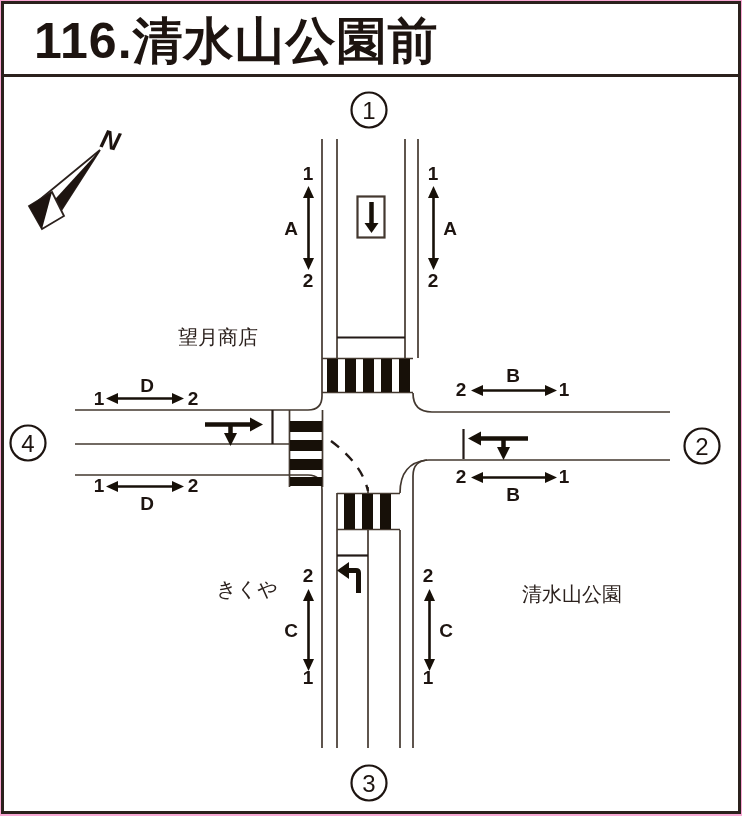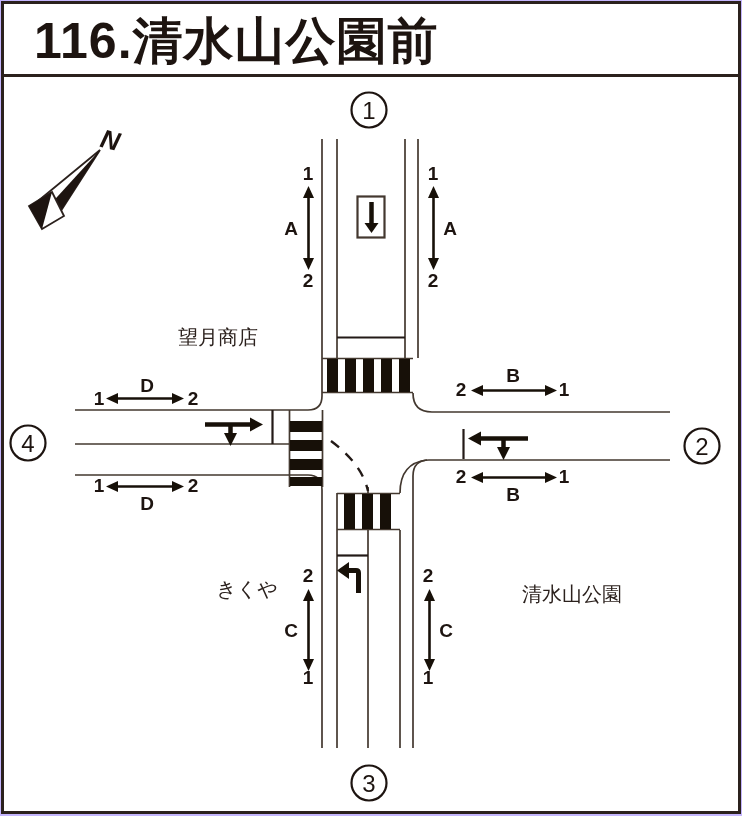--- a/index.html
+++ b/index.html
@@ -1,16 +1,16 @@
 <!DOCTYPE html>
 <html><head>
 <meta charset="utf-8">
 <style>
   html,body{margin:0;padding:0;background:#ffffff;}
-  .page{width:742px;height:816px;position:relative;background:#c4b5fd;}
+  .page{width:742px;height:816px;position:relative;background:#f9a8d4;}
   svg{display:block;}
   text{font-family:"Liberation Sans", sans-serif;fill:#1d1410;}
   .title-text{font-size:50px;font-weight:700;letter-spacing:1px;}
   .landmark{font-size:20px;font-weight:400;fill:#2b211d;}
   .meas{font-size:19px;font-weight:700;}
   .circnum{font-size:24px;font-weight:400;}
   .north{font-size:26px;font-weight:700;font-style:italic;}
   .roadline{stroke:#43382f;stroke-width:1.7;fill:none;}
   .stopline{stroke:#231a17;stroke-width:2.2;fill:none;}
   .cwbar{fill:#171008;}

